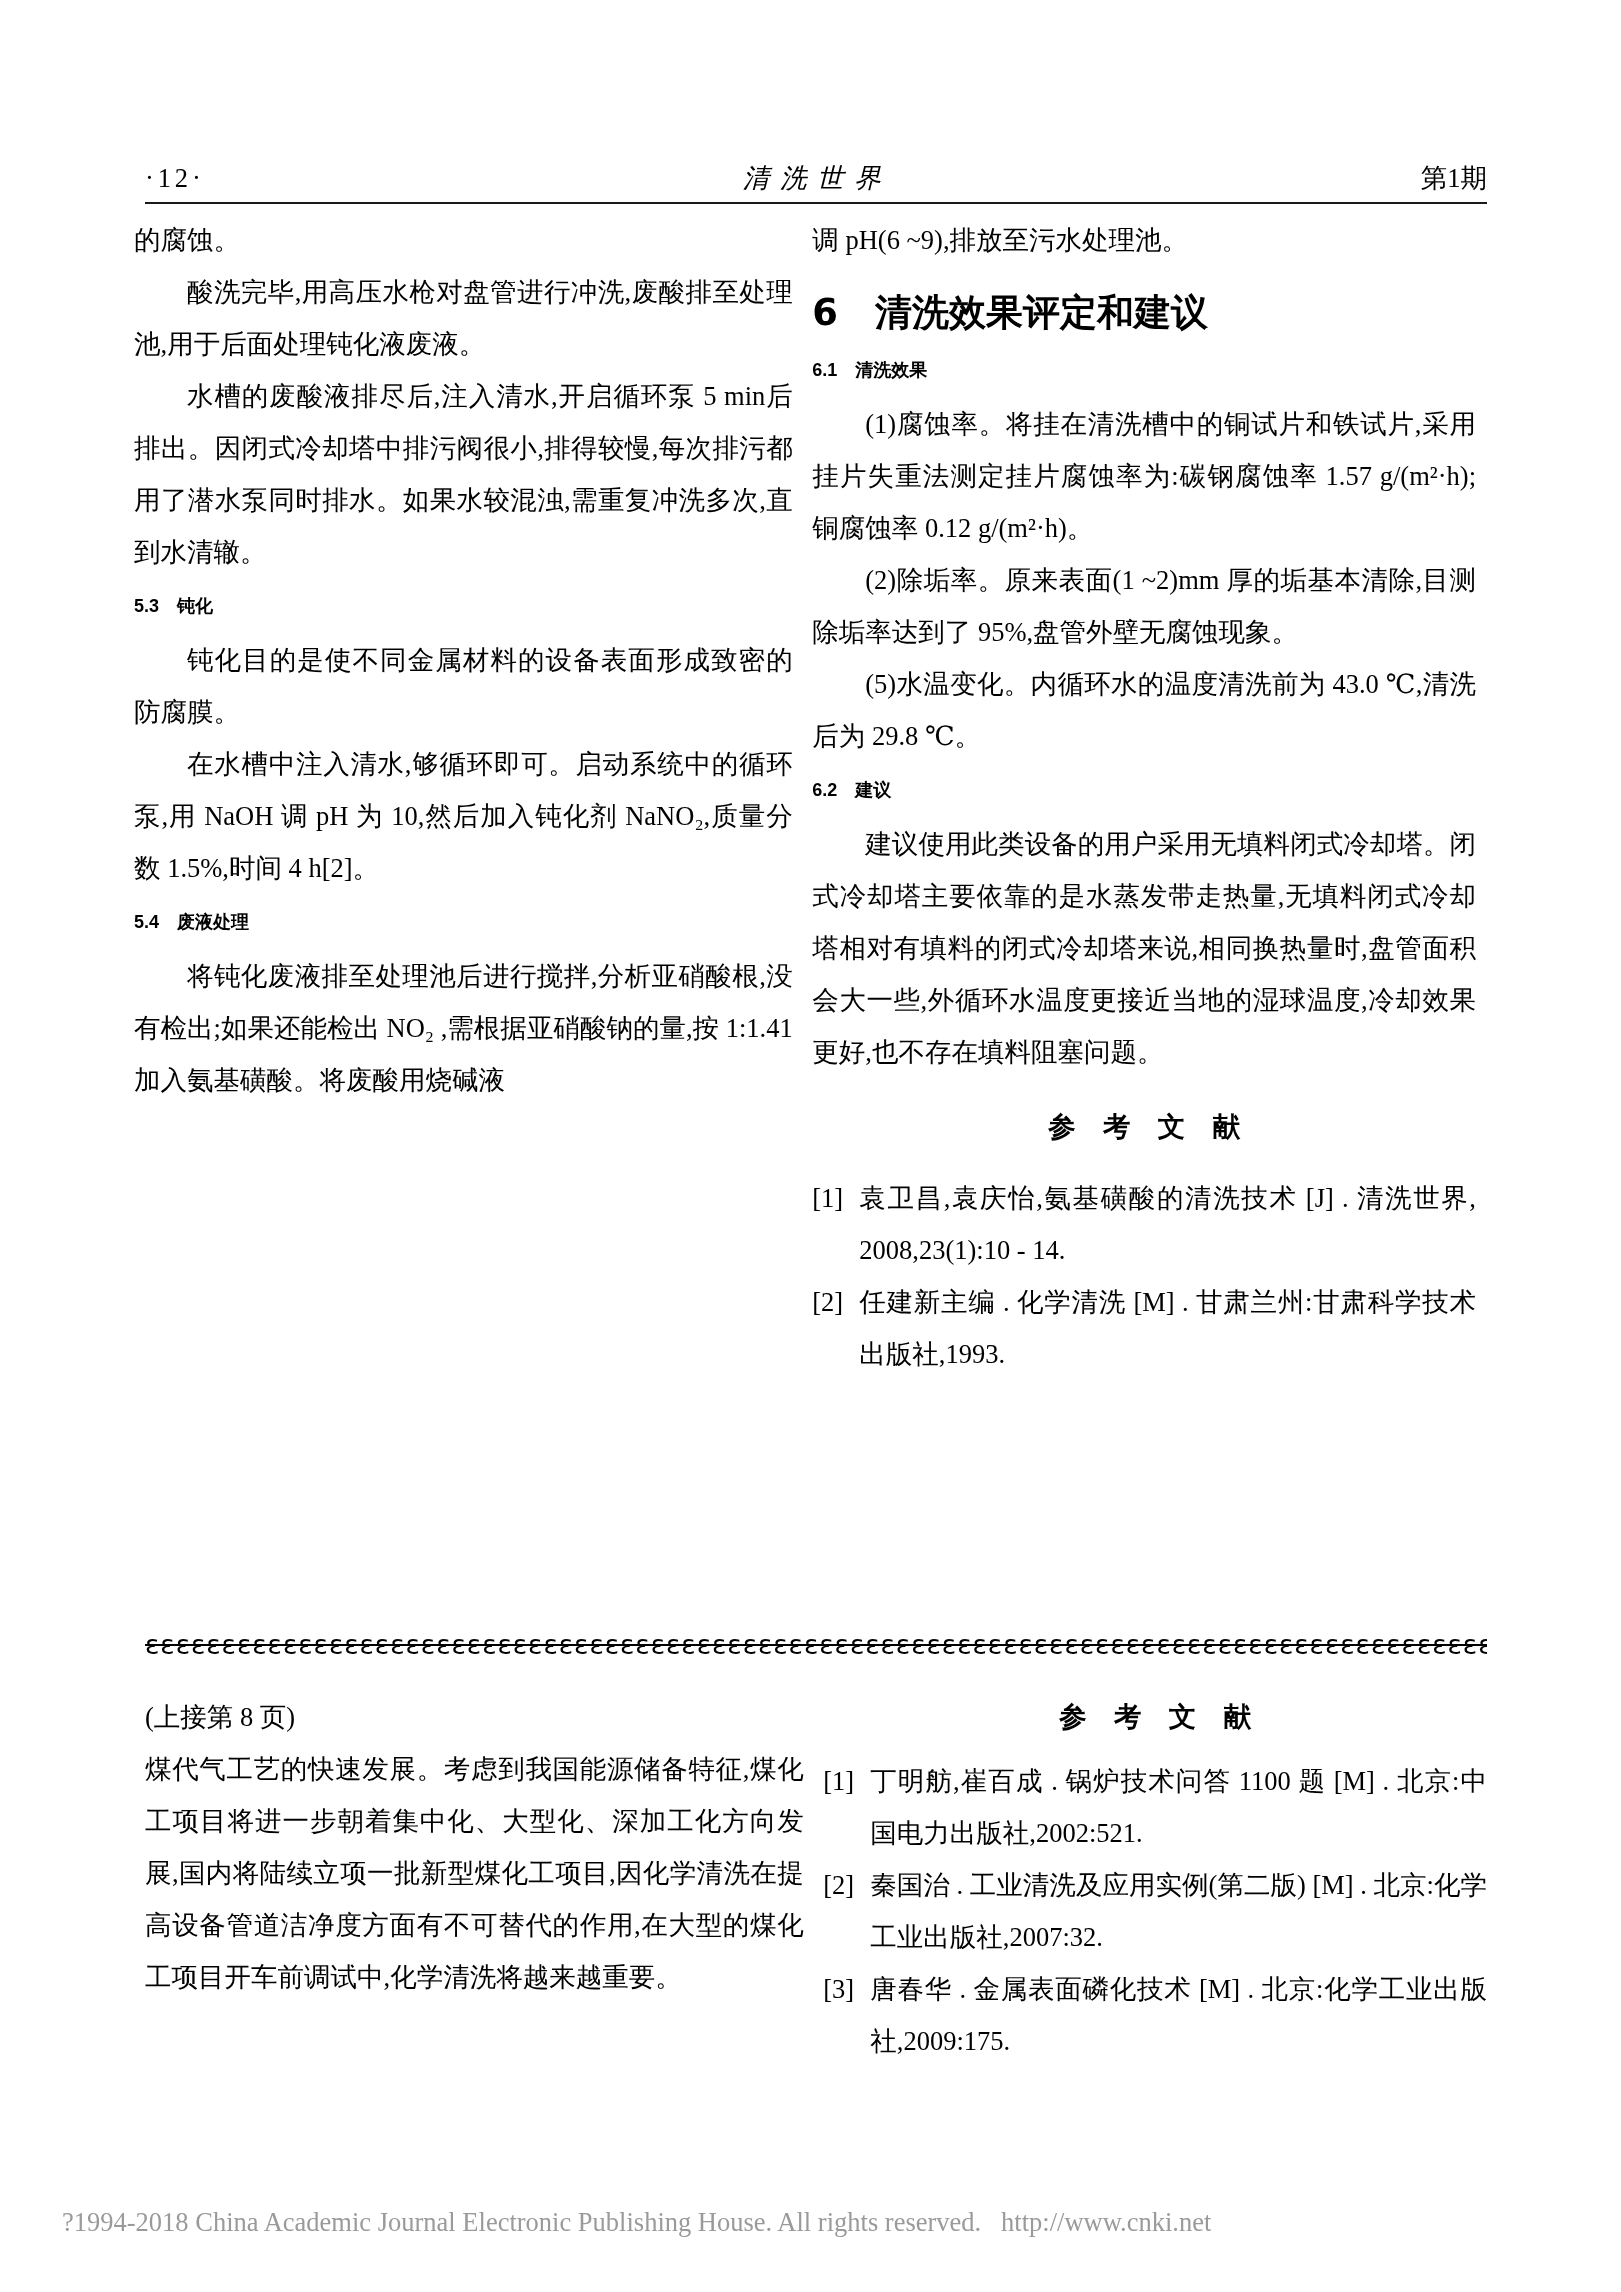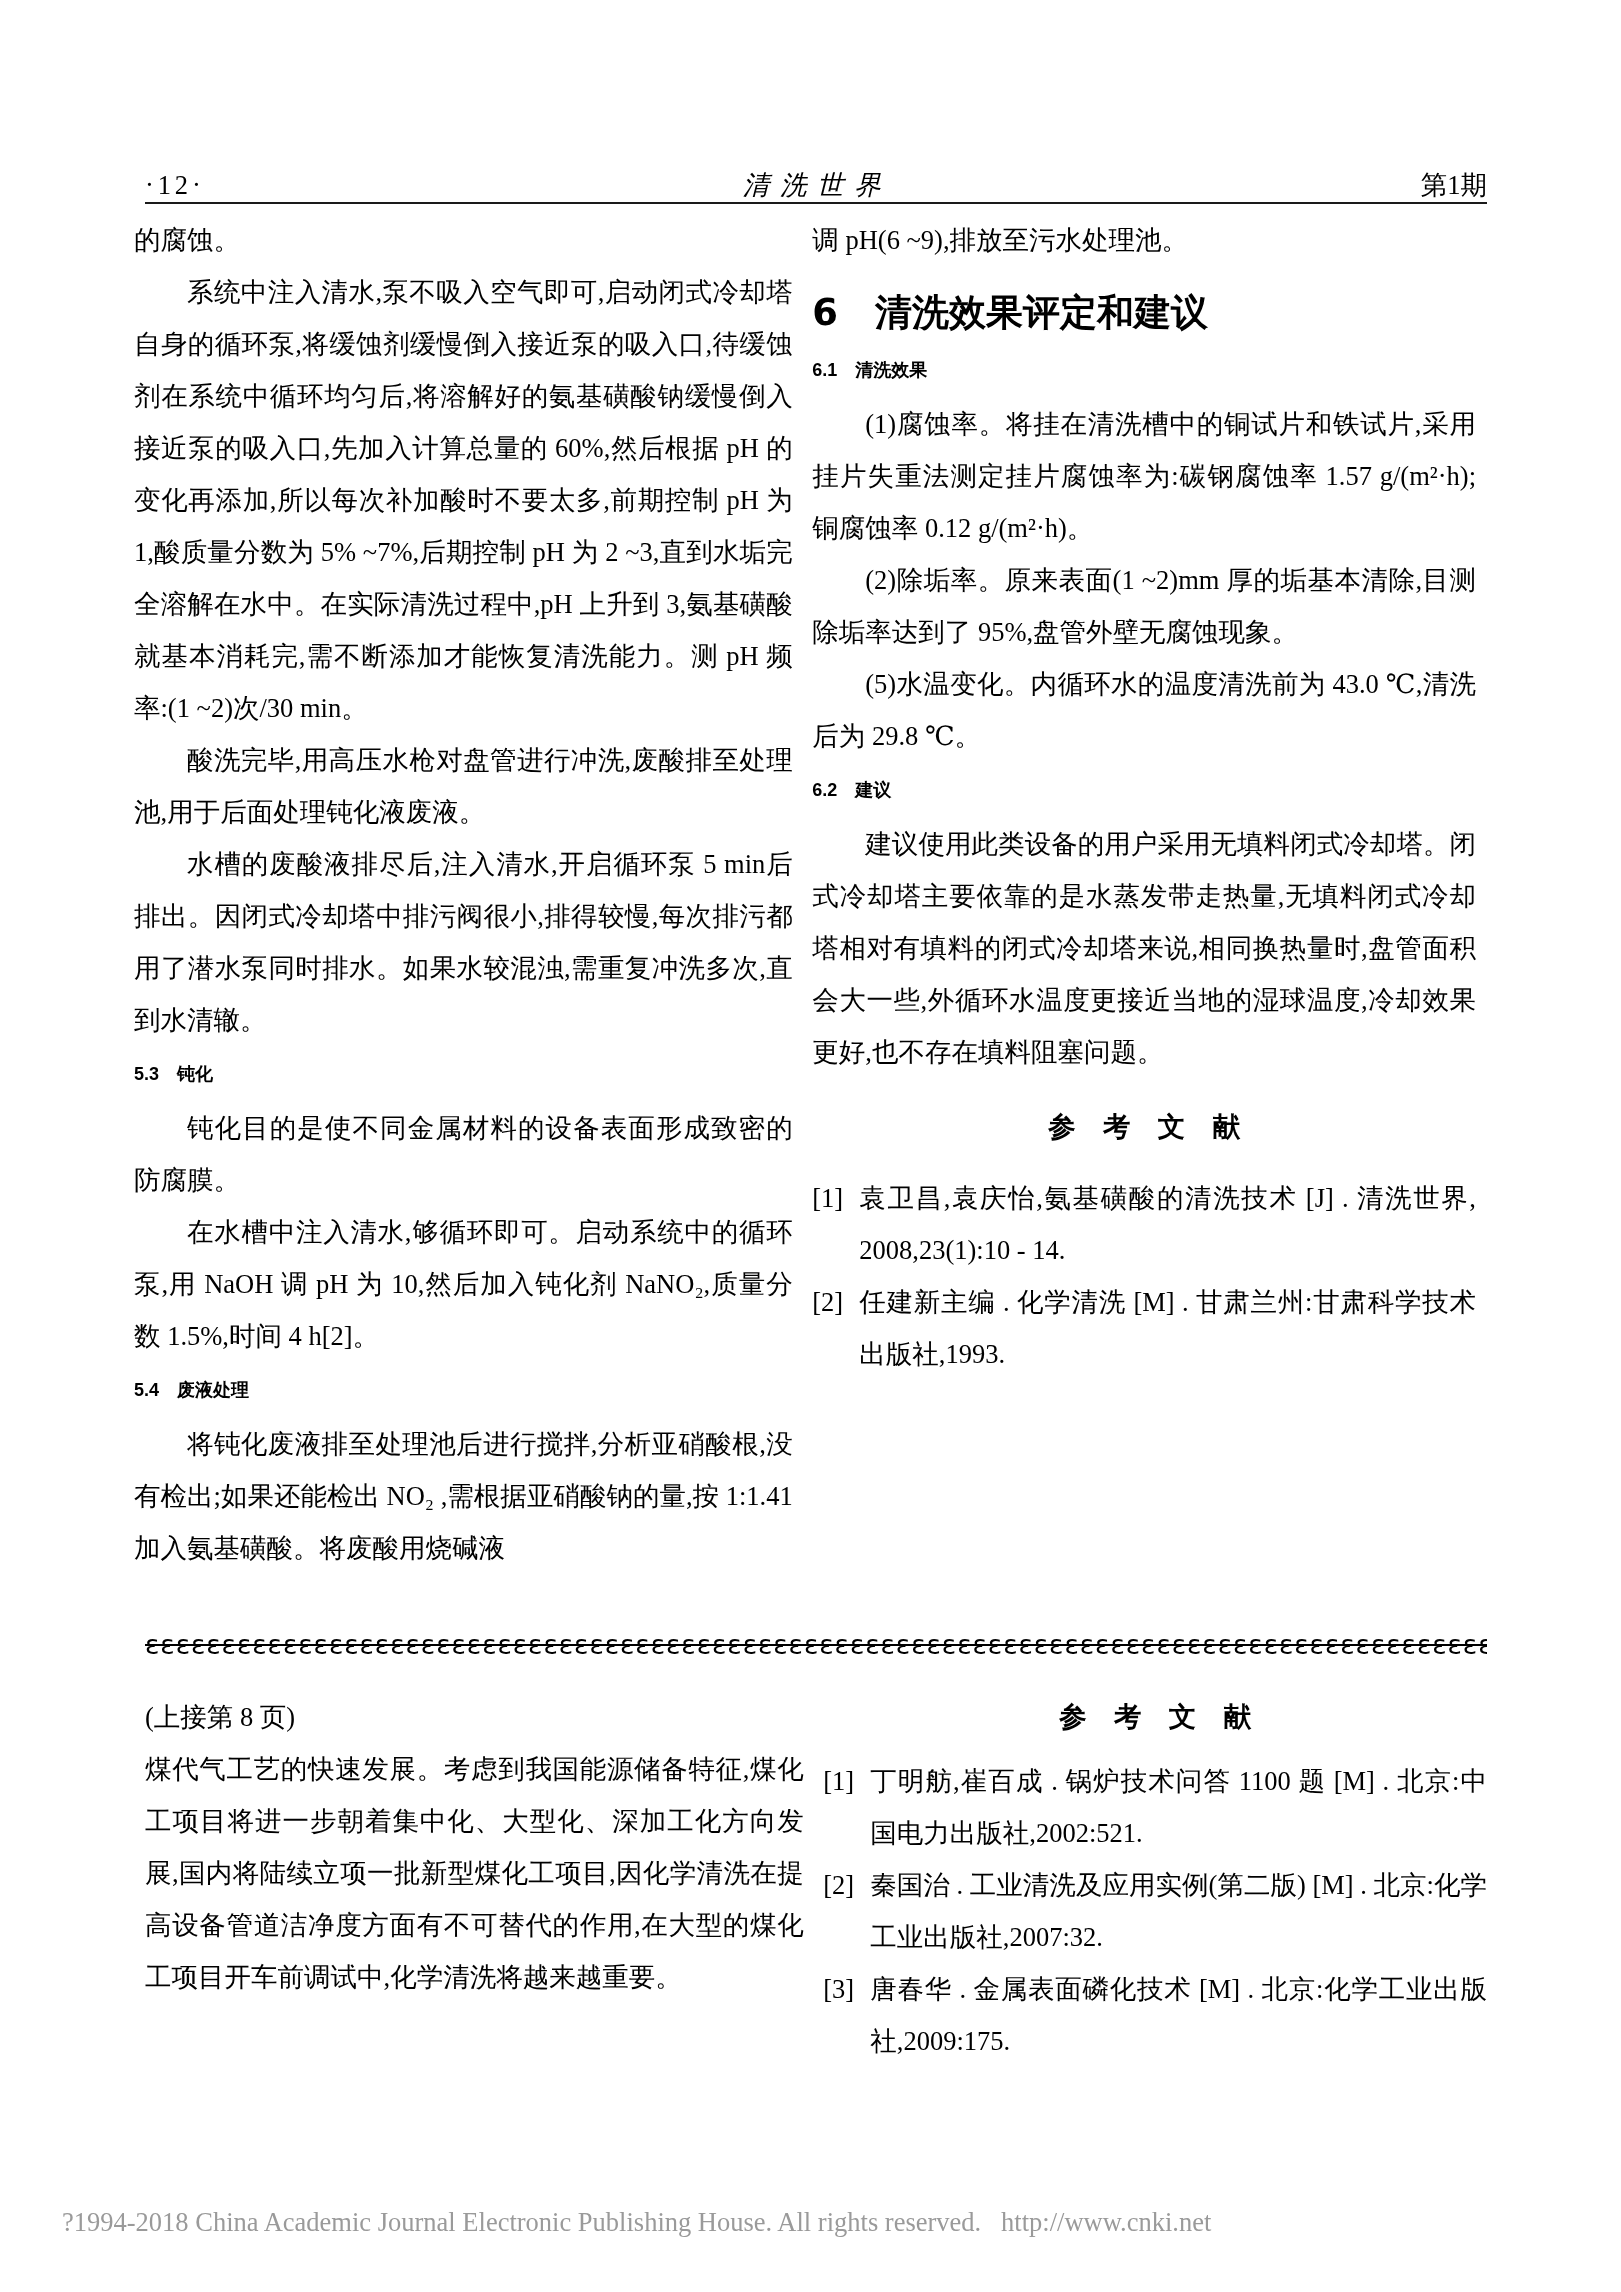--- a/index.html
+++ b/index.html
@@ -5,21 +5,21 @@
   html,body { margin:0; padding:0; background:#ffffff; }
   .page {
     position:relative; width:1621px; height:2293px; background:#ffffff;
     color:#000; font-family:"Liberation Serif","DejaVu Serif",serif;
     overflow:hidden;
   }
   
   .header {
     position:absolute; left:145px; top:155px; width:1342px; height:47px;
     border-bottom:2px solid #1a1a1a;
-    display:flex; justify-content:space-between; align-items:flex-end;
+    display:flex; justify-content:space-between; align-items:center;
     font-size:26.5px; line-height:33px;
   }
   .header .page-num { letter-spacing:3.9px; }
   .header .journal  { letter-spacing:2px;font-style:italic; }
   
   .section-top {
     position:absolute; left:134px; top:214px; width:1342px;
     display:flex; gap:19.6px;
   }
   .section-bottom {
@@ -74,21 +74,20 @@
   <div class="header">
     <span class="page-num">·12·</span>
     <span class="journal">清 洗 世 界</span>
     <span class="issue">第1期</span>
   </div>
 
   <div class="section-top">
 
     <div class="col-l">
       <p class="para noindent">的腐蚀。</p>
-      <p class="para">系统中注入清水,泵不吸入空气即可,启动闭式冷却塔自身的循环泵,将缓蚀剂缓慢倒入接近泵的吸入口,待缓蚀剂在系统中循环均匀后,将溶解好的氨基磺酸钠缓慢倒入接近泵的吸入口,先加入计算总量的 60%,然后根据 pH 的变化再添加,所以每次补加酸时不要太多,前期控制 pH 为 1,酸质量分数为 5% ~7%,后期控制 pH 为 2 ~3,直到水垢完全溶解在水中。在实际清洗过程中,pH 上升到 3,氨基磺酸就基本消耗完,需不断添加才能恢复清洗能力。测 pH 频率:(1 ~2)次/30 min。</p>
       <p class="para">酸洗完毕,用高压水枪对盘管进行冲洗,废酸排至处理池,用于后面处理钝化液废液。</p>
       <p class="para">水槽的废酸液排尽后,注入清水,开启循环泵 5 min后排出。因闭式冷却塔中排污阀很小,排得较慢,每次排污都用了潜水泵同时排水。如果水较混浊,需重复冲洗多次,直到水清辙。</p>
       <h3 class="h-sub">5.3　钝化</h3>
       <p class="para">钝化目的是使不同金属材料的设备表面形成致密的防腐膜。</p>
       <p class="para">在水槽中注入清水,够循环即可。启动系统中的循环泵,用 NaOH 调 pH 为 10,然后加入钝化剂 NaNO₂,质量分数 1.5%,时间 4 h[2]。</p>
       <h3 class="h-sub">5.4　废液处理</h3>
       <p class="para">将钝化废液排至处理池后进行搅拌,分析亚硝酸根,没有检出;如果还能检出 NO₂ ,需根据亚硝酸钠的量,按 1:1.41 加入氨基磺酸。将废酸用烧碱液</p>
     </div>
 
     <div class="col-r">

